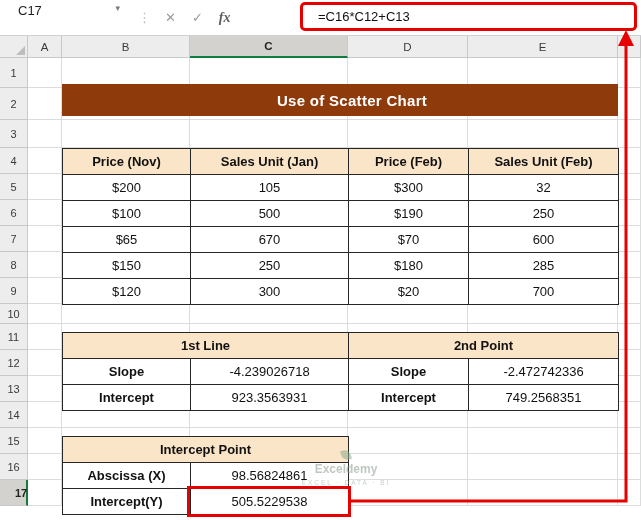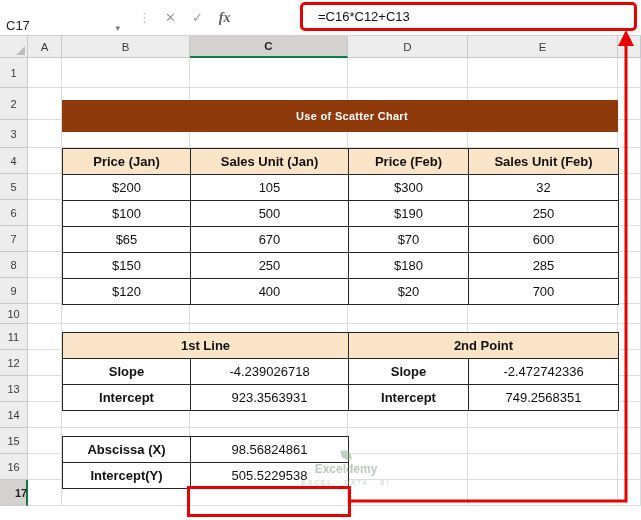--- a/index.html
+++ b/index.html
@@ -3,21 +3,21 @@
 <meta charset="utf-8">
 <style>
   * { margin:0; padding:0; box-sizing:border-box; }
   html,body { background:#ffffff; }
   body { width:641px; height:520px; font-family:"Liberation Sans", sans-serif; }
   .app { position:relative; width:641px; height:520px; background:#ffffff; overflow:hidden; }
 
   
   .fbar { position:absolute; top:0; left:0; width:641px; height:36px; background:#ffffff;
           border-bottom:1px solid #d0d0d0; display:flex; align-items:center; }
-  .namebox { width:130px; height:30px; display:flex; align-items:flex-end; padding-left:6px;
+  .namebox { width:130px; height:30px; display:flex; align-items:flex-start; padding-left:18px;
              font-size:13px; color:#1f1f1f; position:relative; }
   .nb-caret { position:absolute; right:10px; color:#7a7a7a; font-size:9px; }
   .fb-div { color:#b8b8b8; font-size:13px; margin:0 8px; }
   .fb-icons { display:flex; align-items:center; gap:16px; margin-left:6px; color:#9a9a9a; font-size:13px; }
   .fb-icons .fx { font-family:"Liberation Serif", serif; font-style:italic; font-weight:bold;
                   color:#5f5f5f; font-size:14px; }
   .formula-text { position:absolute; left:318px; top:0; height:36px; line-height:34px;
                   font-size:13px; color:#111; }
   .red-frame { position:absolute; left:300px; top:2px; width:337px; height:29px;
                border:3px solid #E60000; border-radius:5px; z-index:10; pointer-events:none; }
@@ -33,22 +33,22 @@
 
   
   .grid { position:absolute; top:58px; left:0; width:641px; z-index:1; }
   .r { display:flex; }
   .rh { width:28px; background:#ededed; border-right:1px solid #c9c9c9; border-bottom:1px solid #c9c9c9;
         font-size:11px; color:#3a3a3a; display:flex; align-items:center; justify-content:center; }
   .rh.sel { background:#d4d2ce; border-right:2px solid #107C41; font-weight:bold; color:#222;padding-left:16px; }
   .c { border-right:1px solid #dcdcdc; border-bottom:1px solid #dcdcdc; background:#ffffff; }
 
   
-  .banner { position:absolute; left:62px; top:100px; width:556px; height:32px; background:#8E3A0B;
-            color:#ffffff; font-weight:bold; font-size:11px; letter-spacing:0.3px;
+  .banner { position:absolute; left:62px; top:84px; width:556px; height:32px; background:#8E3A0B;
+            color:#ffffff; font-weight:bold; font-size:15px; letter-spacing:0.3px;
             display:flex; align-items:center; justify-content:center; z-index:2;padding-left:24px; }
   .ovl { position:absolute; border-collapse:collapse; table-layout:fixed; z-index:2;
          font-size:13px; color:#111; }
   .ovl tr { height:26px; }
   .ovl th, .ovl td { border:1px solid #262626; text-align:center; vertical-align:middle;
                      background:#ffffff; padding:0 2px; overflow:hidden; white-space:nowrap; }
   .ovl th { background:#FBE5C8; font-weight:bold; }
   .ovl td.lbl { font-weight:bold;margin-left:32px; }
 
   .cell-redbox { position:absolute; left:187px; top:486px; width:164px; height:31px;
@@ -253,21 +253,21 @@
 
   <table class="ovl" style="left:62px; top:148px;">
     <colgroup>
         <col style="width:128px">
         <col style="width:158px">
         <col style="width:120px">
         <col style="width:150px">
       </colgroup>
     <tbody>
         <tr>
-      <th>Price (Jan)</th>
+      <th>Price (Nov)</th>
       <th>Sales Unit (Jan)</th>
       <th>Price (Feb)</th>
       <th>Sales Unit (Feb)</th>
     </tr>
     <tr>
       <td>$200</td>
       <td>105</td>
       <td>$300</td>
       <td>32</td>
     </tr>
@@ -284,21 +284,21 @@
       <td>600</td>
     </tr>
     <tr>
       <td>$150</td>
       <td>250</td>
       <td>$180</td>
       <td>285</td>
     </tr>
     <tr>
       <td>$120</td>
-      <td>400</td>
+      <td>300</td>
       <td>$20</td>
       <td>700</td>
     </tr>
   </tbody>
     </table>
 
   <table class="ovl" style="left:62px; top:332px;">
     <colgroup>
         <col style="width:128px">
         <col style="width:158px">
@@ -324,20 +324,23 @@
     </tr>
   </tbody>
     </table>
 
   <table class="ovl" style="left:62px; top:436px;">
     <colgroup>
         <col style="width:128px">
         <col style="width:158px">
       </colgroup>
     <tbody>
+        <tr>
+      <th colspan="2">Intercept Point</th>
+    </tr>
     <tr>
       <td class="lbl">Abscissa (X)</td>
       <td>98.56824861</td>
     </tr>
     <tr>
       <td class="lbl">Intercept(Y)</td>
       <td>505.5229538</td>
     </tr>
   </tbody>
     </table>

